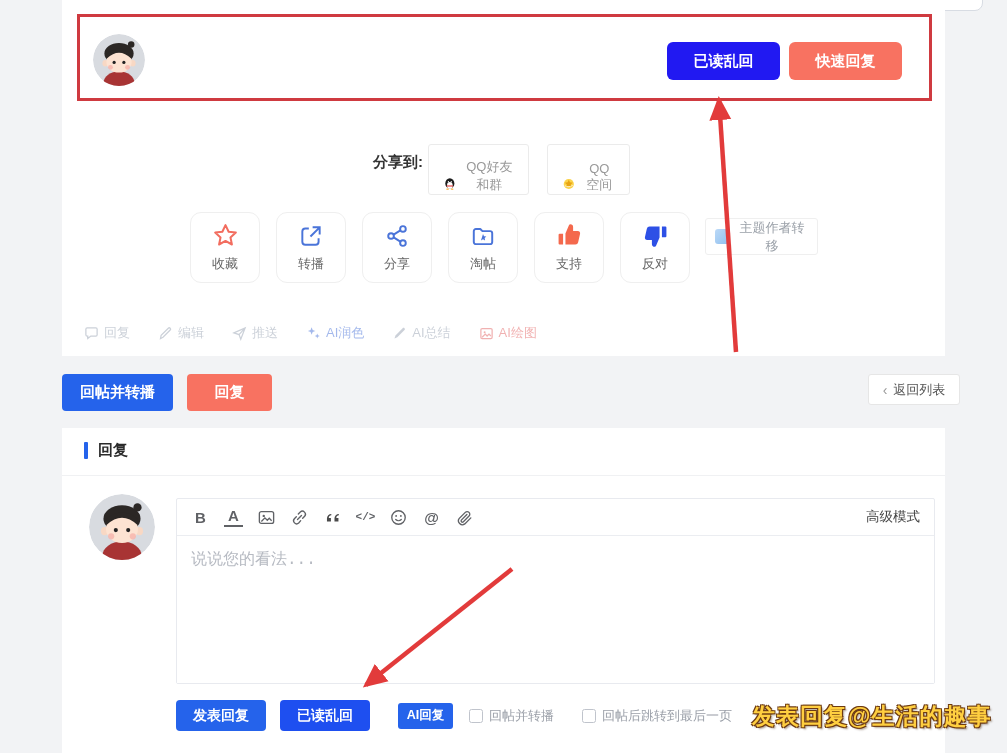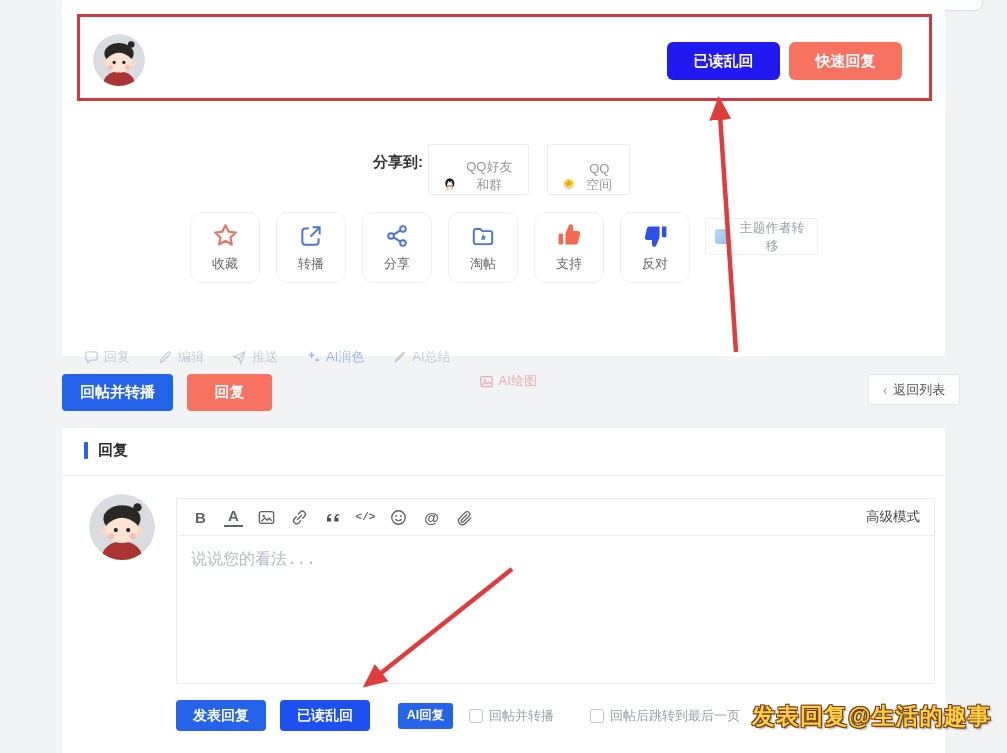--- a/index.html
+++ b/index.html
@@ -54,21 +54,21 @@
     border:1px solid #efefef; border-radius:3px; display:flex; align-items:center; gap:6px;
     padding:0 9px; font-size:13px; color:#9aa0a8; cursor:pointer; font-family:inherit; }
   .transfer-ic { width:15px; height:15px; border-radius:3px;
     background:linear-gradient(135deg,#bcd9f7,#8fc0ef); flex:0 0 auto; }
 
   
   .faded-row { position:absolute; left:22px; top:324px; display:flex; align-items:center; gap:28px; }
   .faded-item { display:inline-flex; align-items:center; gap:5px; font-size:13px;
     color:#69788f; opacity:.34; cursor:pointer; }
   .faded-item.blue { color:#4a74d9; opacity:.5; }
-  .faded-item.red  { color:#e05555; opacity:.45;margin-top:48px; }
+  .faded-item.red  { color:#e05555; opacity:.45; }
 
   
   .mid-new  { position:absolute; left:62px;  top:374px; width:111px; height:37px; border-radius:4px;
     background:#2563eb; font-size:15px; }
   .mid-reply{ position:absolute; left:187px; top:374px; width:85px;  height:37px; border-radius:4px; font-size:15px; }
   .back-btn { position:absolute; left:868px; top:374px; width:92px; height:31px; background:#fff;
     border:1px solid #e6e6e6; border-radius:3px; display:flex; align-items:center; justify-content:center;
     gap:6px; font-size:13px; color:#555; cursor:pointer; font-family:inherit; }
   .back-btn .chev { color:#999; font-size:14px; }
 
@@ -93,21 +93,21 @@
     padding:13px 14px; font-size:16px; color:#a21caf; font-family:Liberation Mono, monospace; }
   .editor textarea::placeholder { color:#b6bac2; }
 
   .editor-actions { position:absolute; left:114px; top:272px; display:flex; align-items:center; }
   .ea-submit { width:90px; height:31px; border-radius:4px; background:#2563eb; font-size:14px; }
   .ea-random { width:90px; height:31px; border-radius:4px; background:#1e4ff0; font-size:14px; margin-left:14px; }
   .ea-ai { width:55px; height:26px; border-radius:3px; background:#2563eb; font-size:12.5px; margin-left:28px; }
   .cb-label { display:inline-flex; align-items:center; gap:6px; font-size:13px; color:#9a9fa8;
     cursor:pointer; }
   .cb-box { width:14px; height:14px; border:1.5px solid #c0c4cc; border-radius:2.5px; background:#fff; }
-  .cb1 { margin-left:16px; } .cb2 { margin-left:36px; }
+  .cb1 { margin-left:16px; } .cb2 { margin-left:28px; }
 
   .watermark { position:absolute; left:752px; top:701px; font-size:23px; font-weight:bold;
     letter-spacing:1px; color:#ffcf40; white-space:nowrap;
     text-shadow:-1px -1px 0 #6e3b12, 1px -1px 0 #6e3b12, -1px 1px 0 #6e3b12, 1px 1px 0 #6e3b12,
       2px 2px 2px rgba(60,30,0,.45); }
 
   .arrows { position:absolute; left:0; top:0; pointer-events:none; }
   svg.ic { display:block; }
 </style>
 </head>

